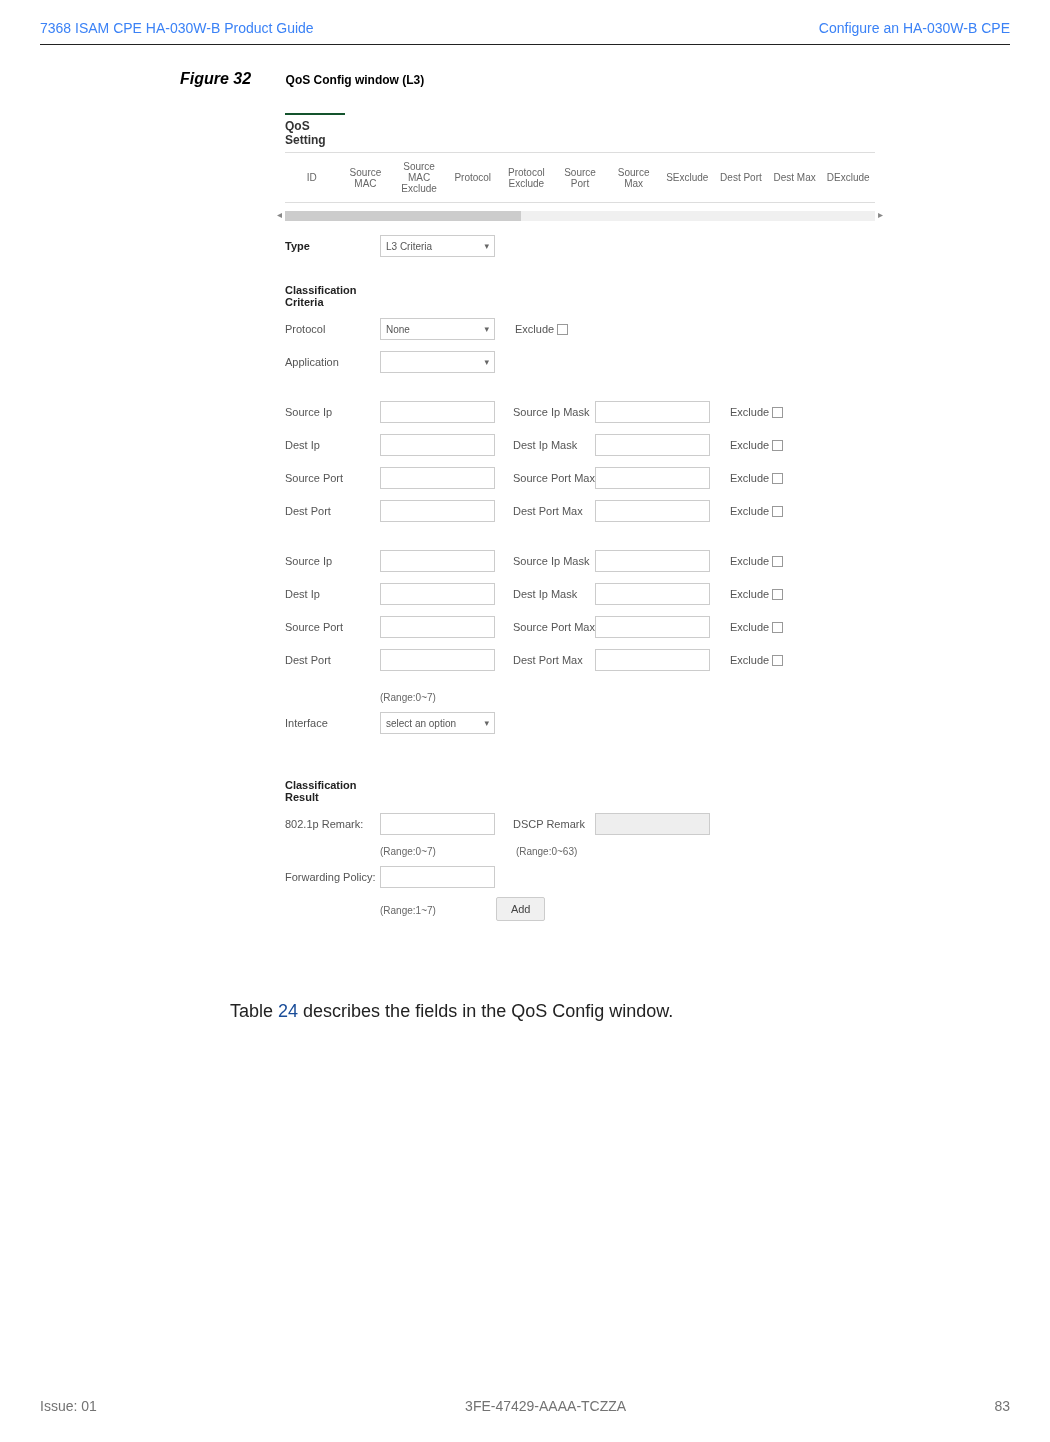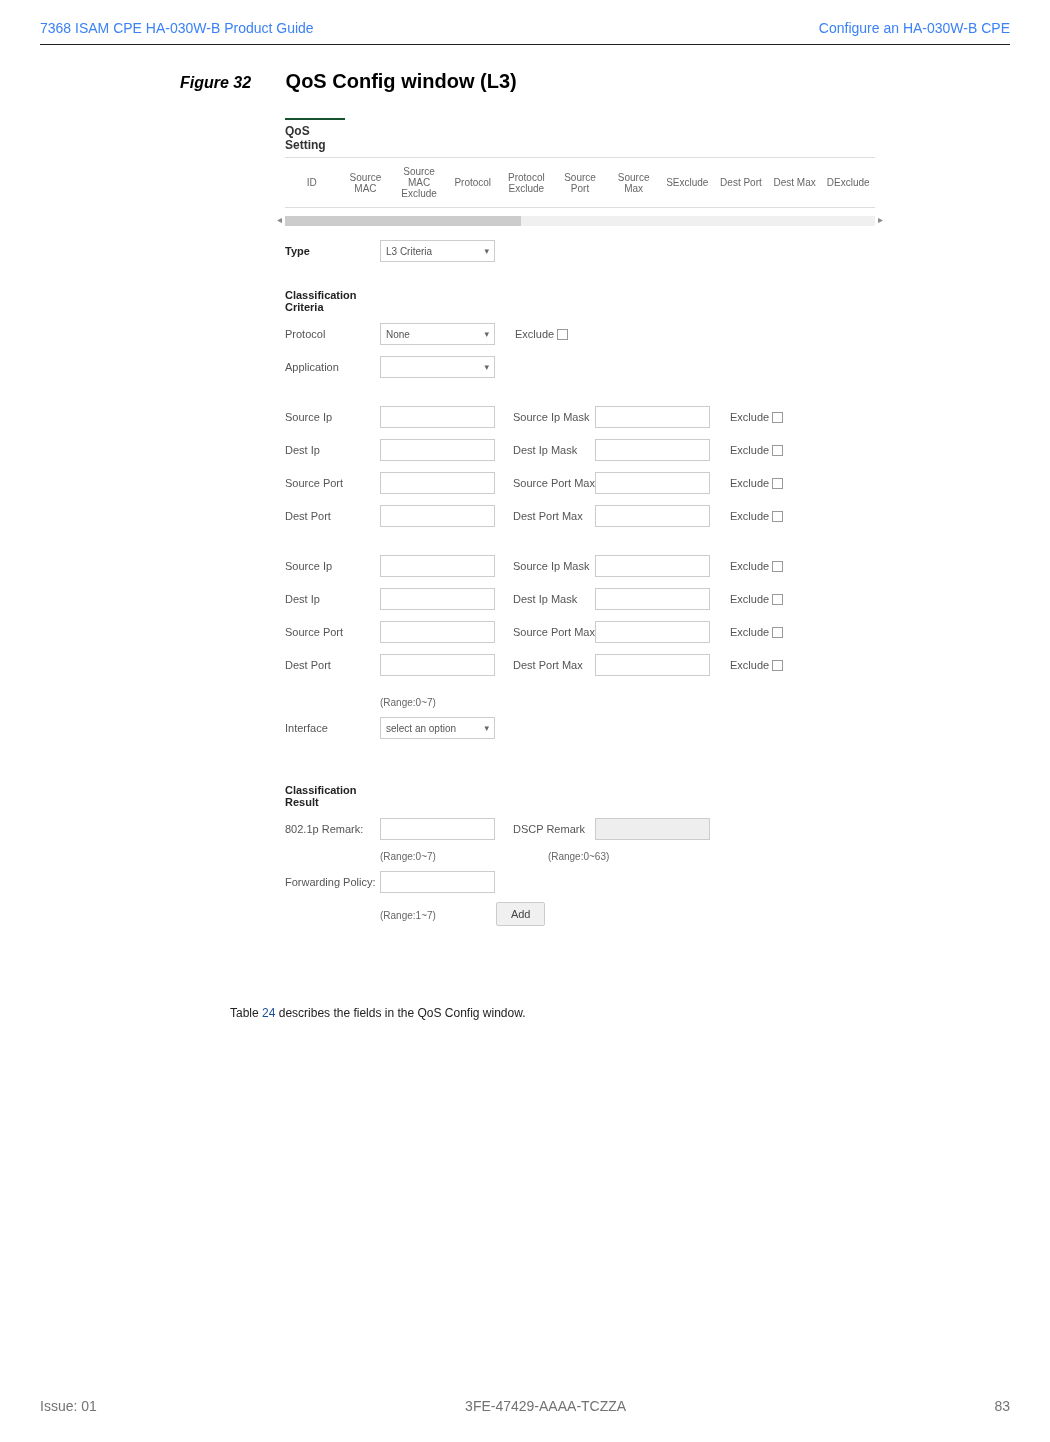--- a/index.html
+++ b/index.html
@@ -29,21 +29,21 @@
       margin-bottom: 15px;
     }
     .figure-title .fig-label {
       font-style: italic;
       font-weight: bold;
       font-size: 16px;
       margin-right: 30px;
     }
     .figure-title .fig-text {
       font-weight: bold;
-      font-size: 20px;
+      font-size: 12px;
     }
     .screenshot-container {
       width: 620px;
       margin-left: 230px;
       padding: 10px 15px 20px 15px;
       font-size: 11px;
       color: #555;
     }
     .qos-heading {
       font-weight: bold;
@@ -159,21 +159,21 @@
     .add-button {
       background: #f0f0f0;
       border: 1px solid #ccc;
       padding: 5px 14px;
       font-size: 11px;
       color: #444;
       display: inline-block;
       border-radius: 2px;
     }
     .body-text {
-      font-size: 12px;
+      font-size: 18px;
       color: #222;
       margin-top: 60px;
       padding-left: 190px;
     }
     .body-text .link-num { color: #1a4d99; }
     .footer-row {
       position: absolute;
       bottom: 28px;
       left: 40px;
       right: 40px;
@@ -346,21 +346,21 @@
   </div>
 
   <div class="form-row">
     <div class="form-label">802.1p Remark:</div>
     <input class="form-input" style="">
     <div class="mid-label">DSCP Remark</div>
     <input class="form-input disabled-input" style="">
   </div>
   <div style="display:flex;">
     <div class="range-note" style="margin-left:95px;">(Range:0~7)</div>
-    <div class="range-note" style="margin-left:112px;">(Range:0~63)</div>
+    <div class="range-note" style="margin-left:80px;">(Range:0~63)</div>
   </div>
 
   <div class="form-row">
     <div class="form-label">Forwarding Policy:</div>
     <input class="form-input" style="">
   </div>
   <div style="display:flex; align-items:center;">
     <div class="range-note">(Range:1~7)</div>
     <div style="margin-left:60px;">
       <span class="add-button">Add</span>

